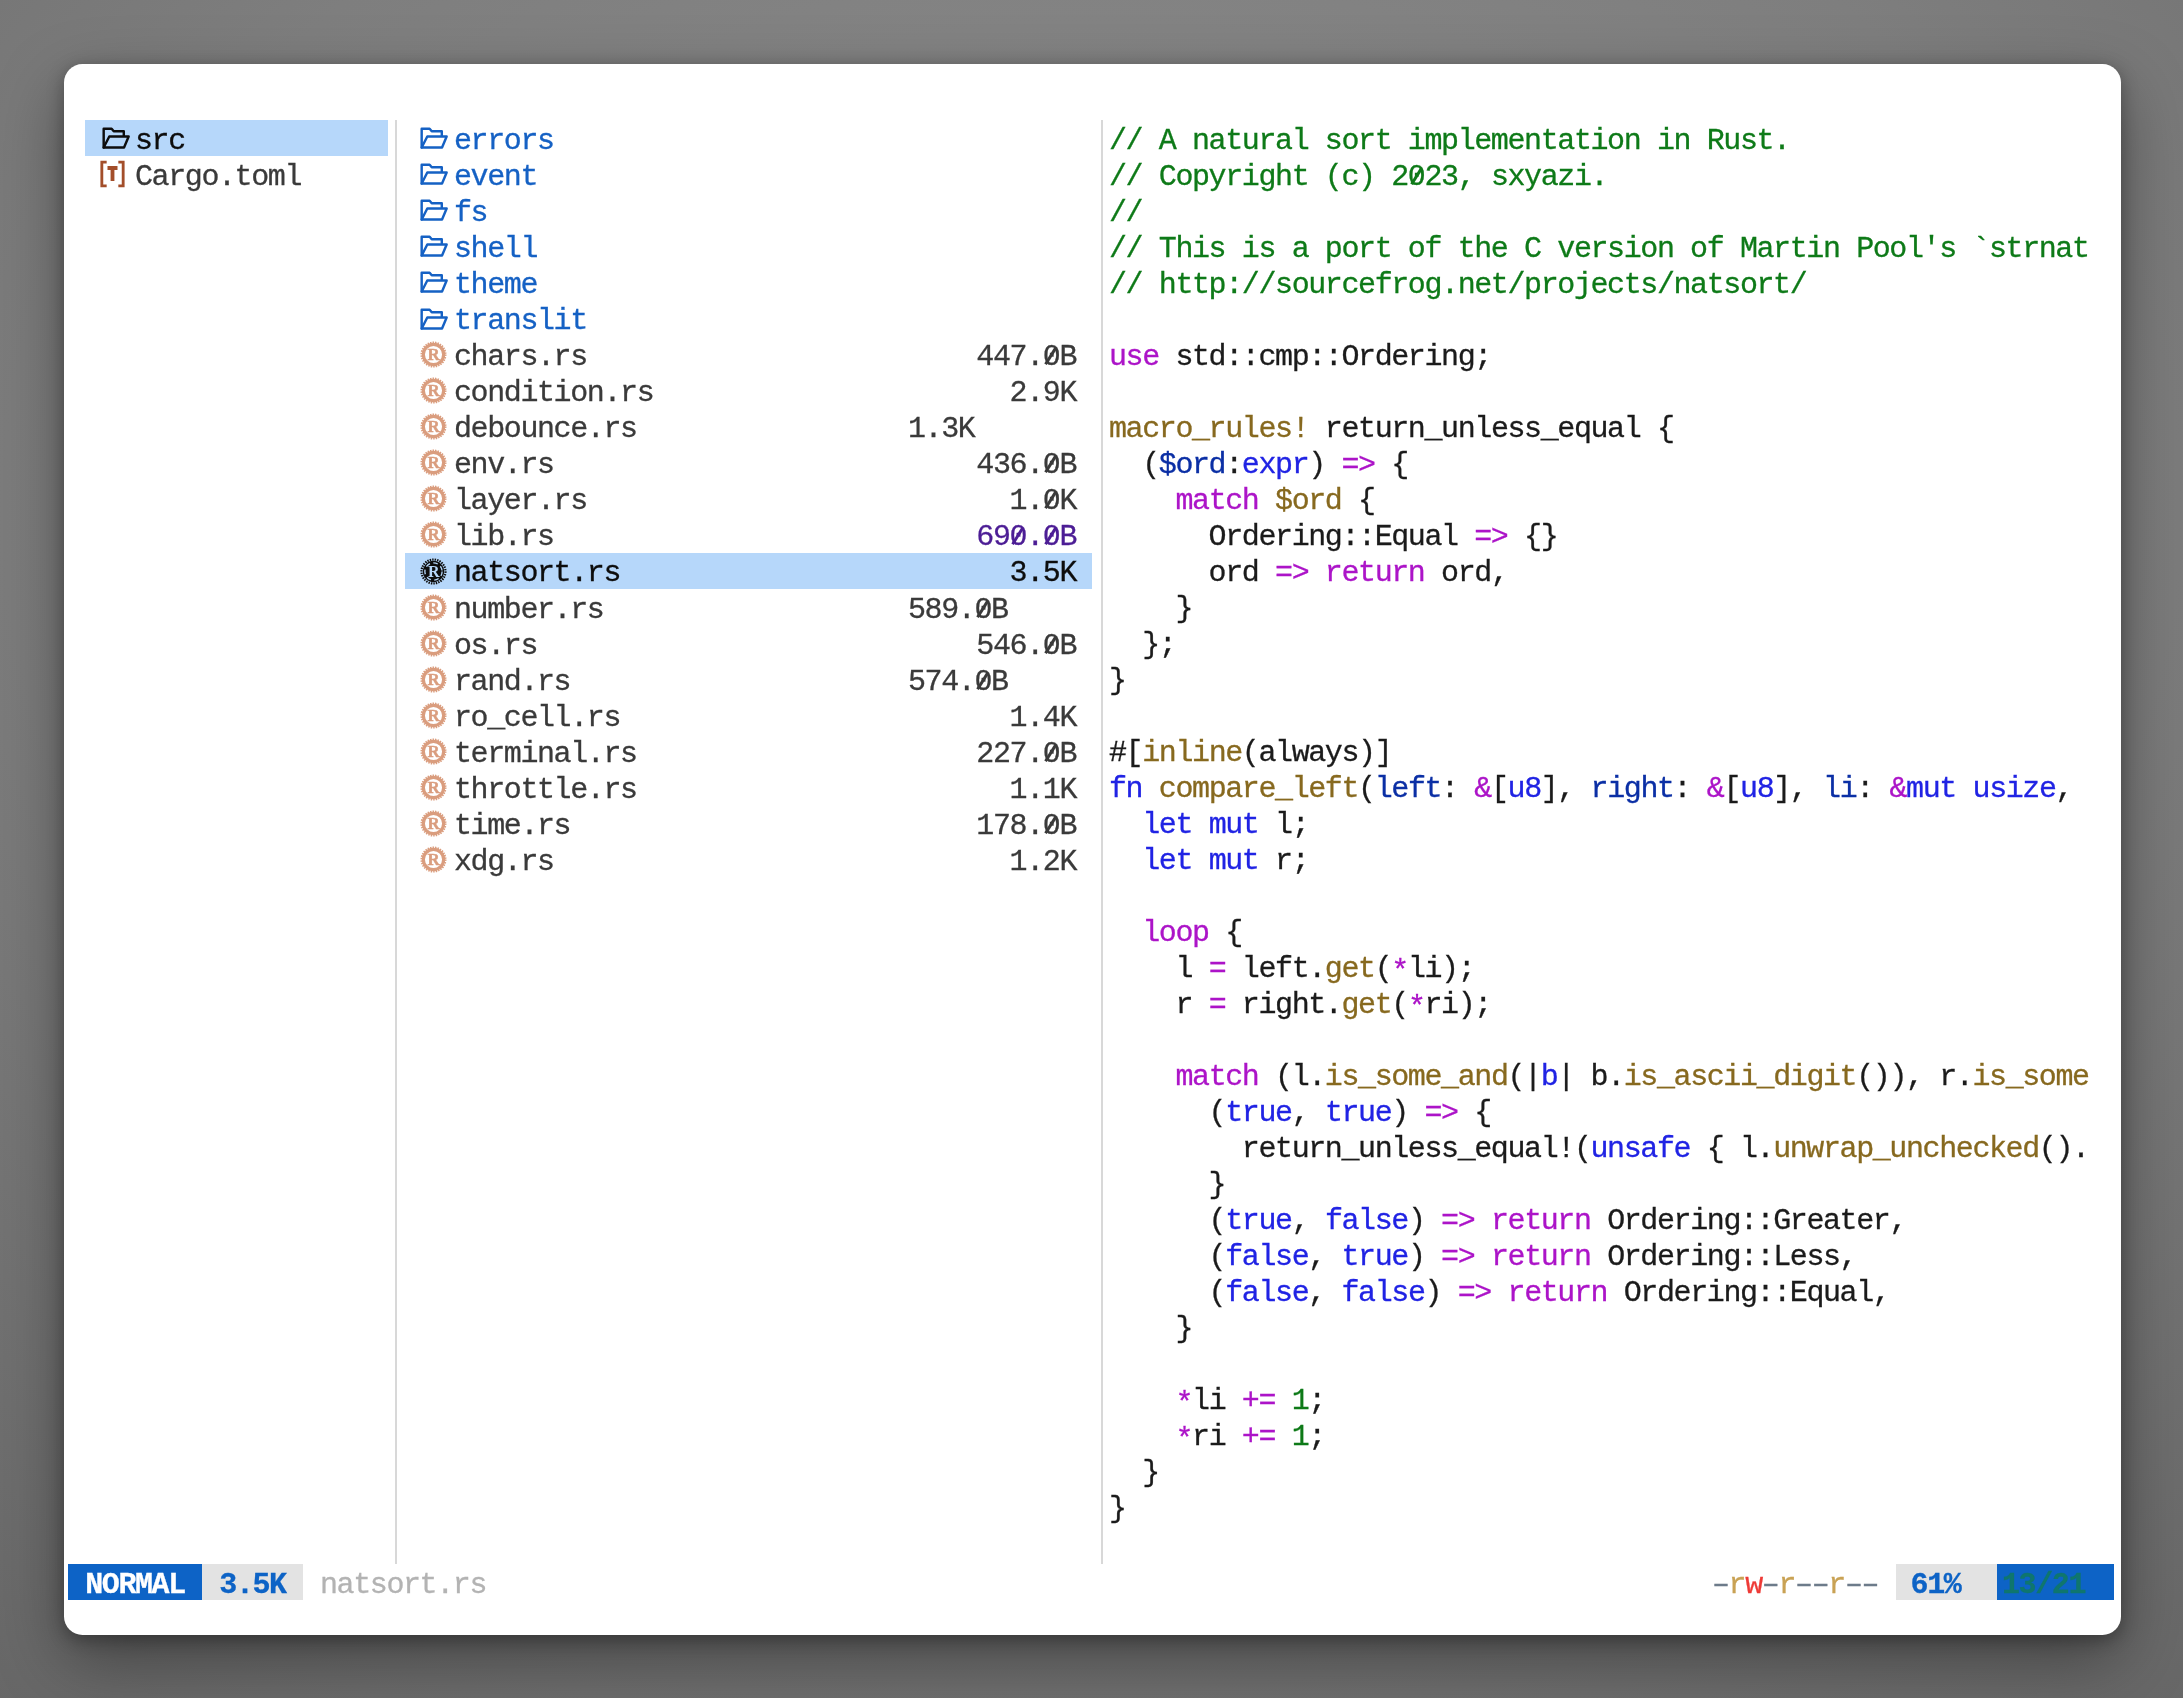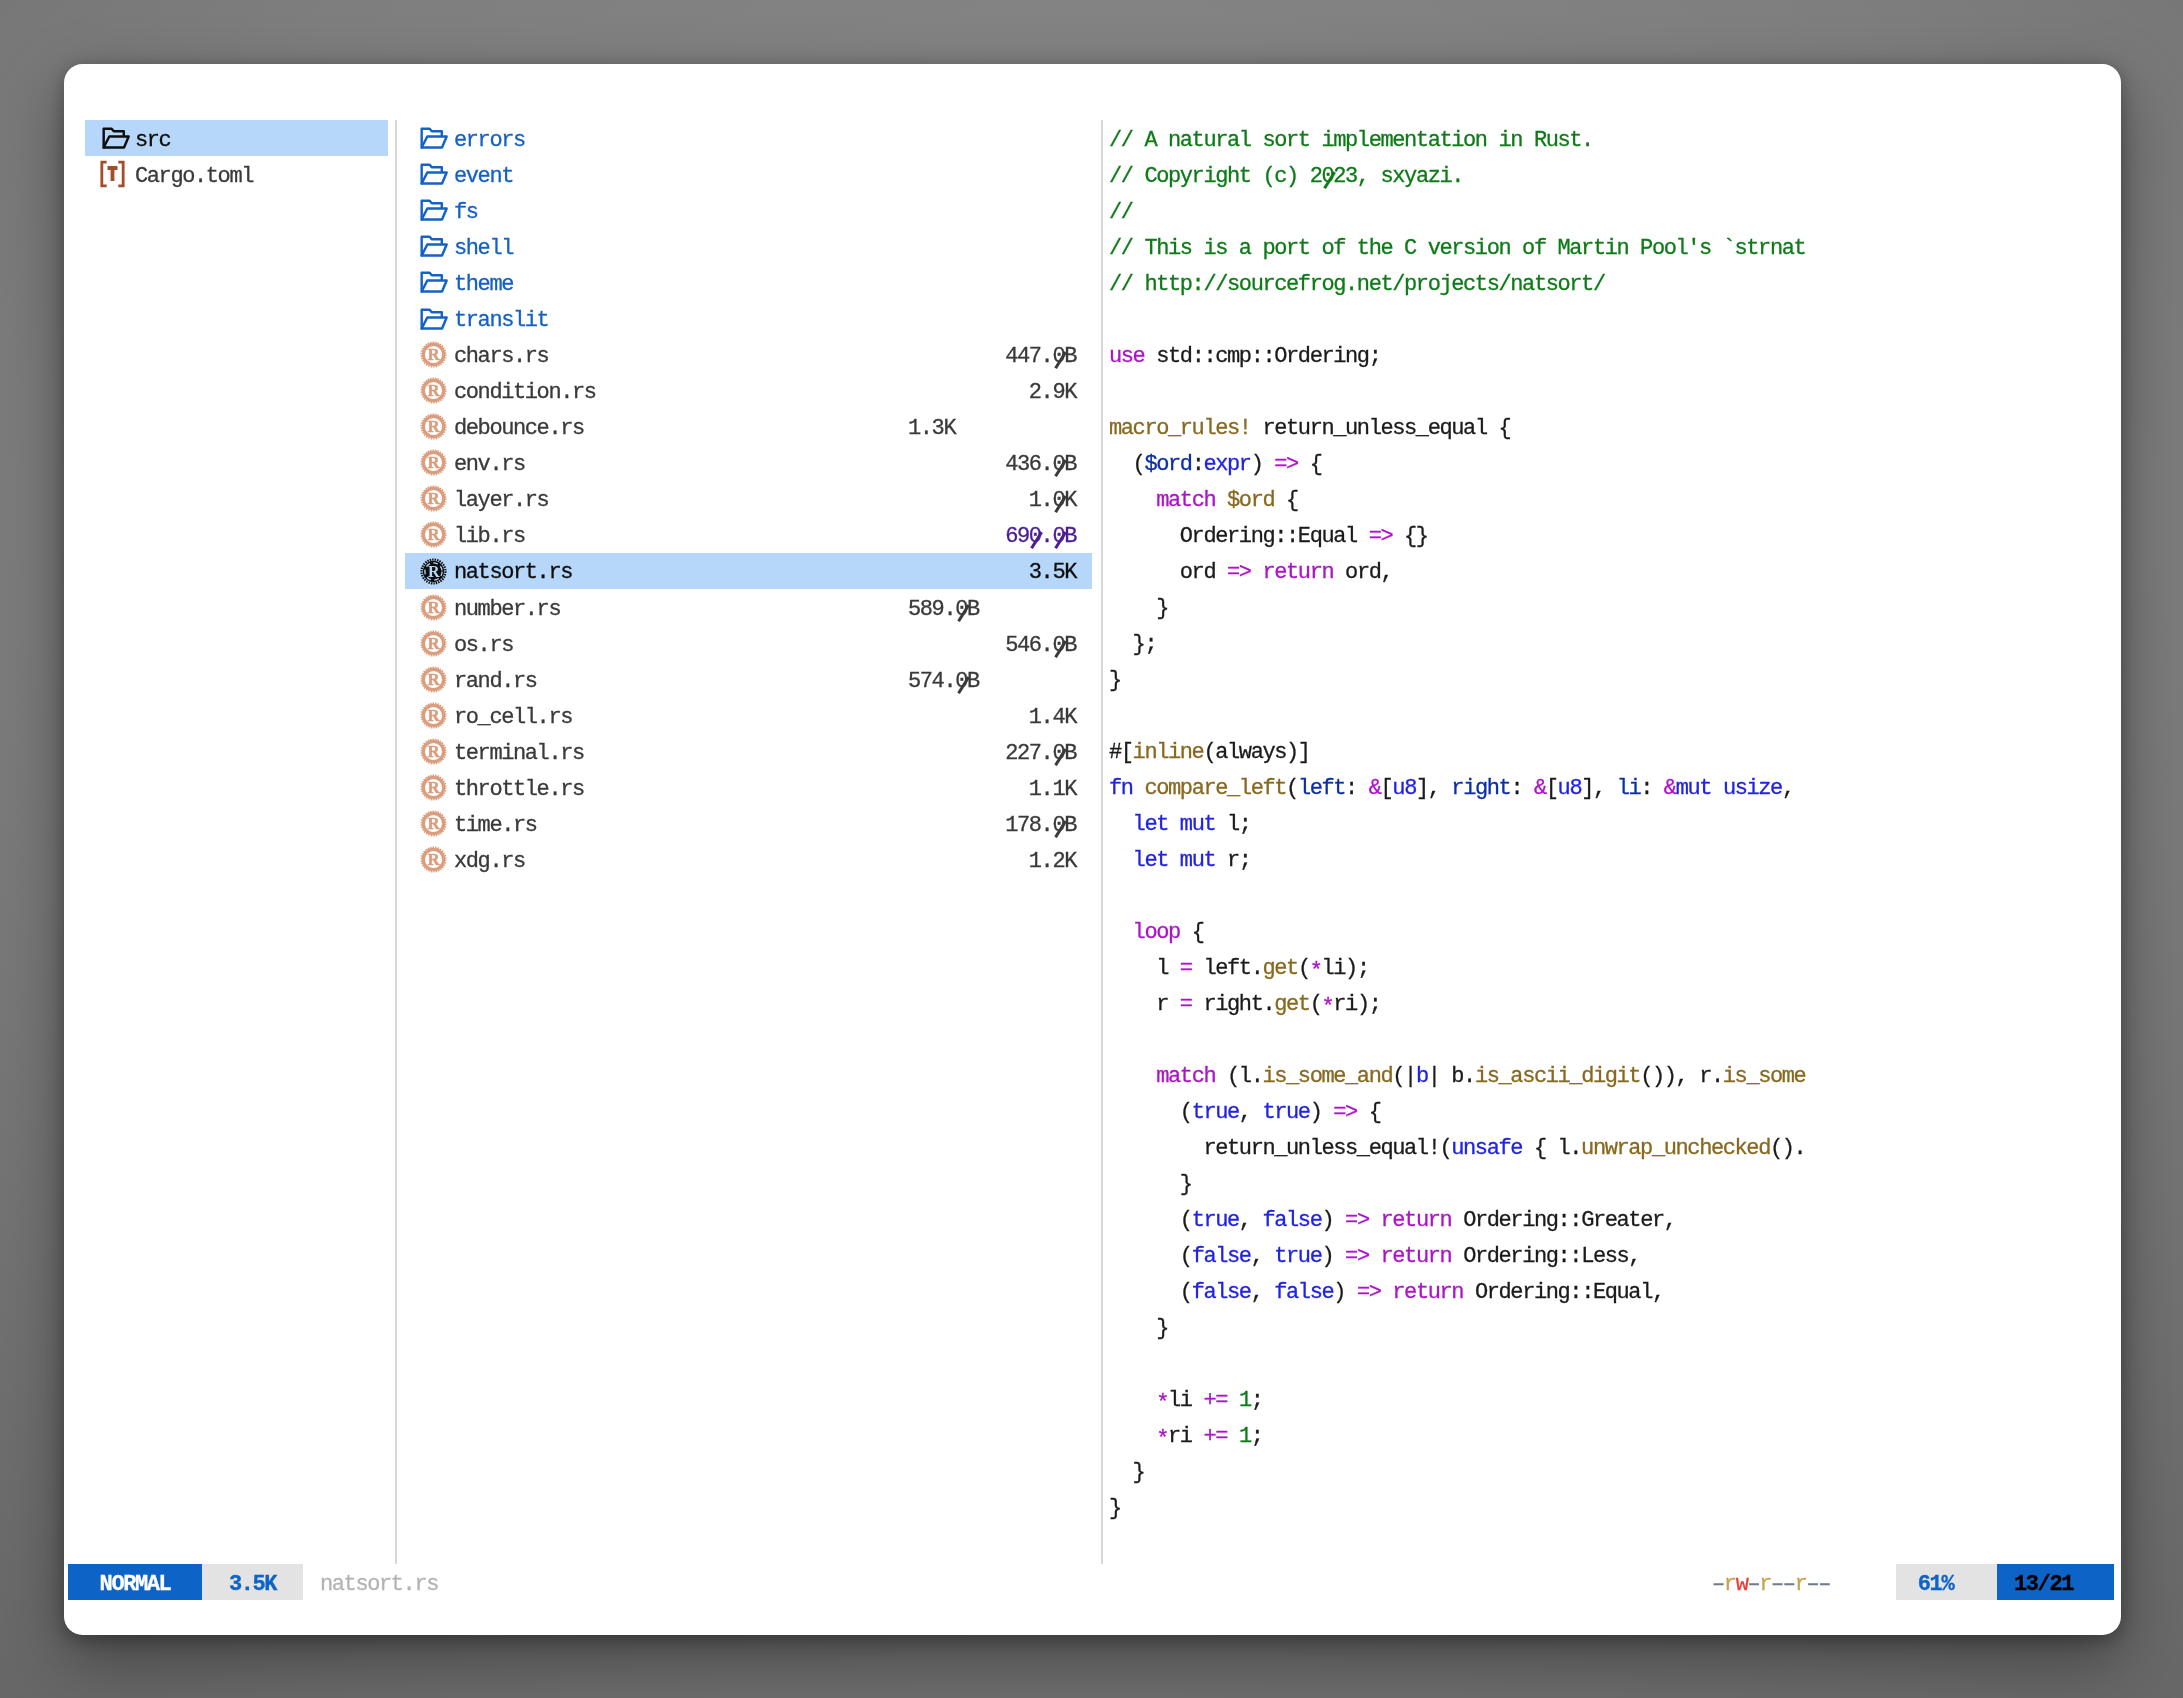--- a/index.html
+++ b/index.html
@@ -1,19 +1,19 @@
 <!DOCTYPE html>
 <html style="font-size:13.4px"><head><meta charset="utf-8"><title>yazi</title><style>
 html,body{margin:0;padding:0}
 body{width:2183px;height:1698px;position:relative;overflow:hidden;
  background:radial-gradient(2014px 1510px at 50% 30%, #8c8c8c 0%, #7e7e7e 50%, #656565 100%);
  font-family:"Liberation Mono",monospace;}
 .win{position:absolute;left:64px;top:64px;width:2057px;height:1571px;background:#fff;border-radius:18.5px;
  box-shadow:0 25px 67px rgba(0,0,0,.38),0 4.2px 17px rgba(0,0,0,.30);}
-.t{position:absolute;font-size:22px;letter-spacing:-1.4px;line-height:36px;white-space:pre;-webkit-text-stroke:0.3px currentColor;}
+.t{position:absolute;font-size:30px;letter-spacing:-1.4px;line-height:36px;white-space:pre;-webkit-text-stroke:0.3px currentColor;}
 .bk{position:absolute;height:36px;top:1564px;}
 .sep{position:absolute;width:1.7px;background:#d8d8d8;top:120px;height:1444px;}
 .hl{position:absolute;background:#b6d7fa;height:36px;}
 .st{position:relative;top:2.5px}
 .z{position:relative}
 .z::after{content:"";position:absolute;left:-1.3px;top:15px;width:18.5px;height:2.5px;background:currentColor;transform:rotate(-58deg)}
 .g{color:#0e7a18}.m{color:#ac14c8}.b{color:#2023e4}.n{color:#0b2fa5}.o{color:#87691f}
 </style></head><body>
 <div class="win"></div>
 <div class="sep" style="left:395px"></div>
@@ -227,13 +227,13 @@
 }</div>
 <div class="bk" style="left:68px;width:134px;background:#0d63c6"></div>
 <div class="bk" style="left:202px;width:101px;background:#e3e3e3"></div>
 <div class="t" style="left:68px;top:1567px;width:134px;color:#fff;font-weight:700;text-align:center">NORMAL</div>
 <div class="t" style="left:202px;top:1567px;width:101px;color:#0d63c6;font-weight:700;text-align:center">3.5K</div>
 <div class="t" style="left:320px;top:1567px;color:#b3b3b3">natsort.rs</div>
 <div class="t" style="left:1712px;top:1567px"><span style="color:#6e7b8a">–</span><span style="color:#c9a254">r</span><span style="color:#ee3a36">w</span><span style="color:#6e7b8a">–</span><span style="color:#c9a254">r</span><span style="color:#6e7b8a">––</span><span style="color:#c9a254">r</span><span style="color:#6e7b8a">––</span></div>
 <div class="bk" style="left:1896px;width:101px;background:#e3e3e3"></div>
 <div class="bk" style="left:1997px;width:117px;background:#0d63c6"></div>
 <div class="t" style="left:1896px;top:1567px;width:79px;color:#0d63c6;font-weight:700;text-align:center">61%</div>
-<div class="t" style="left:1997px;top:1567px;width:93px;color:#000000;font-weight:700;text-align:center">13/21</div>
+<div class="t" style="left:1997px;top:1567px;width:93px;color:#0f766e;font-weight:700;text-align:center">13/21</div>
 
 </body></html>

